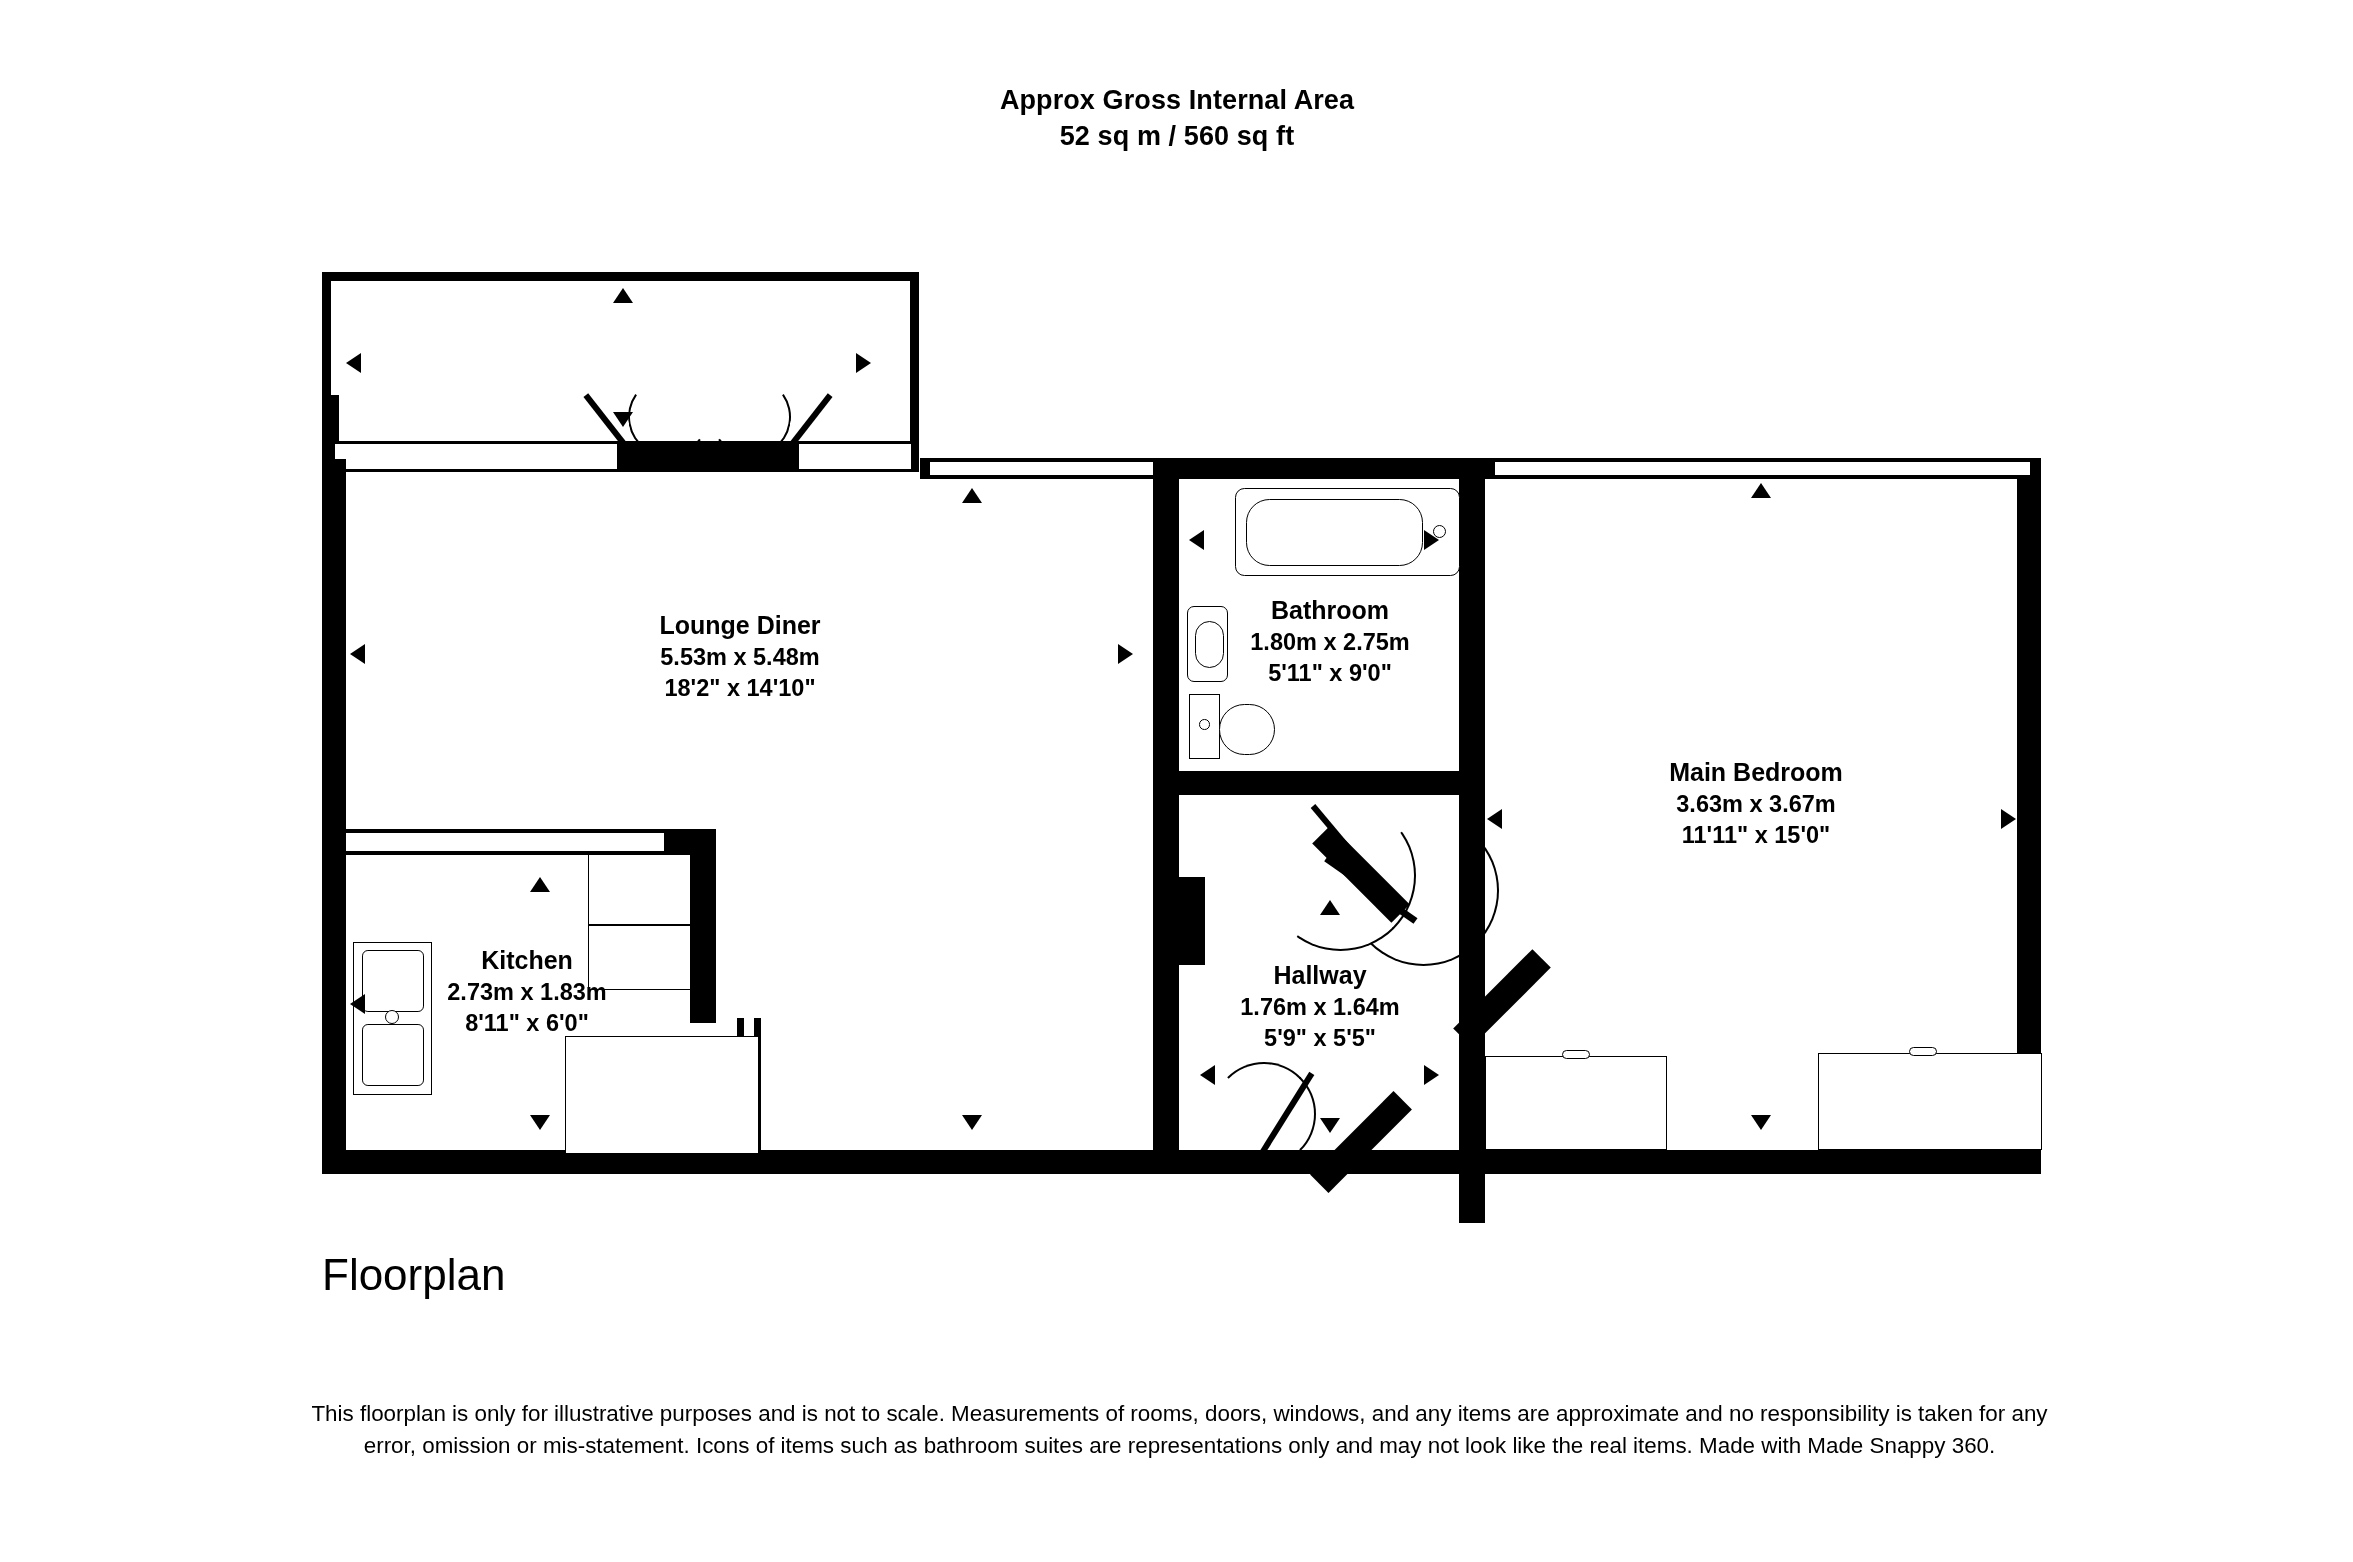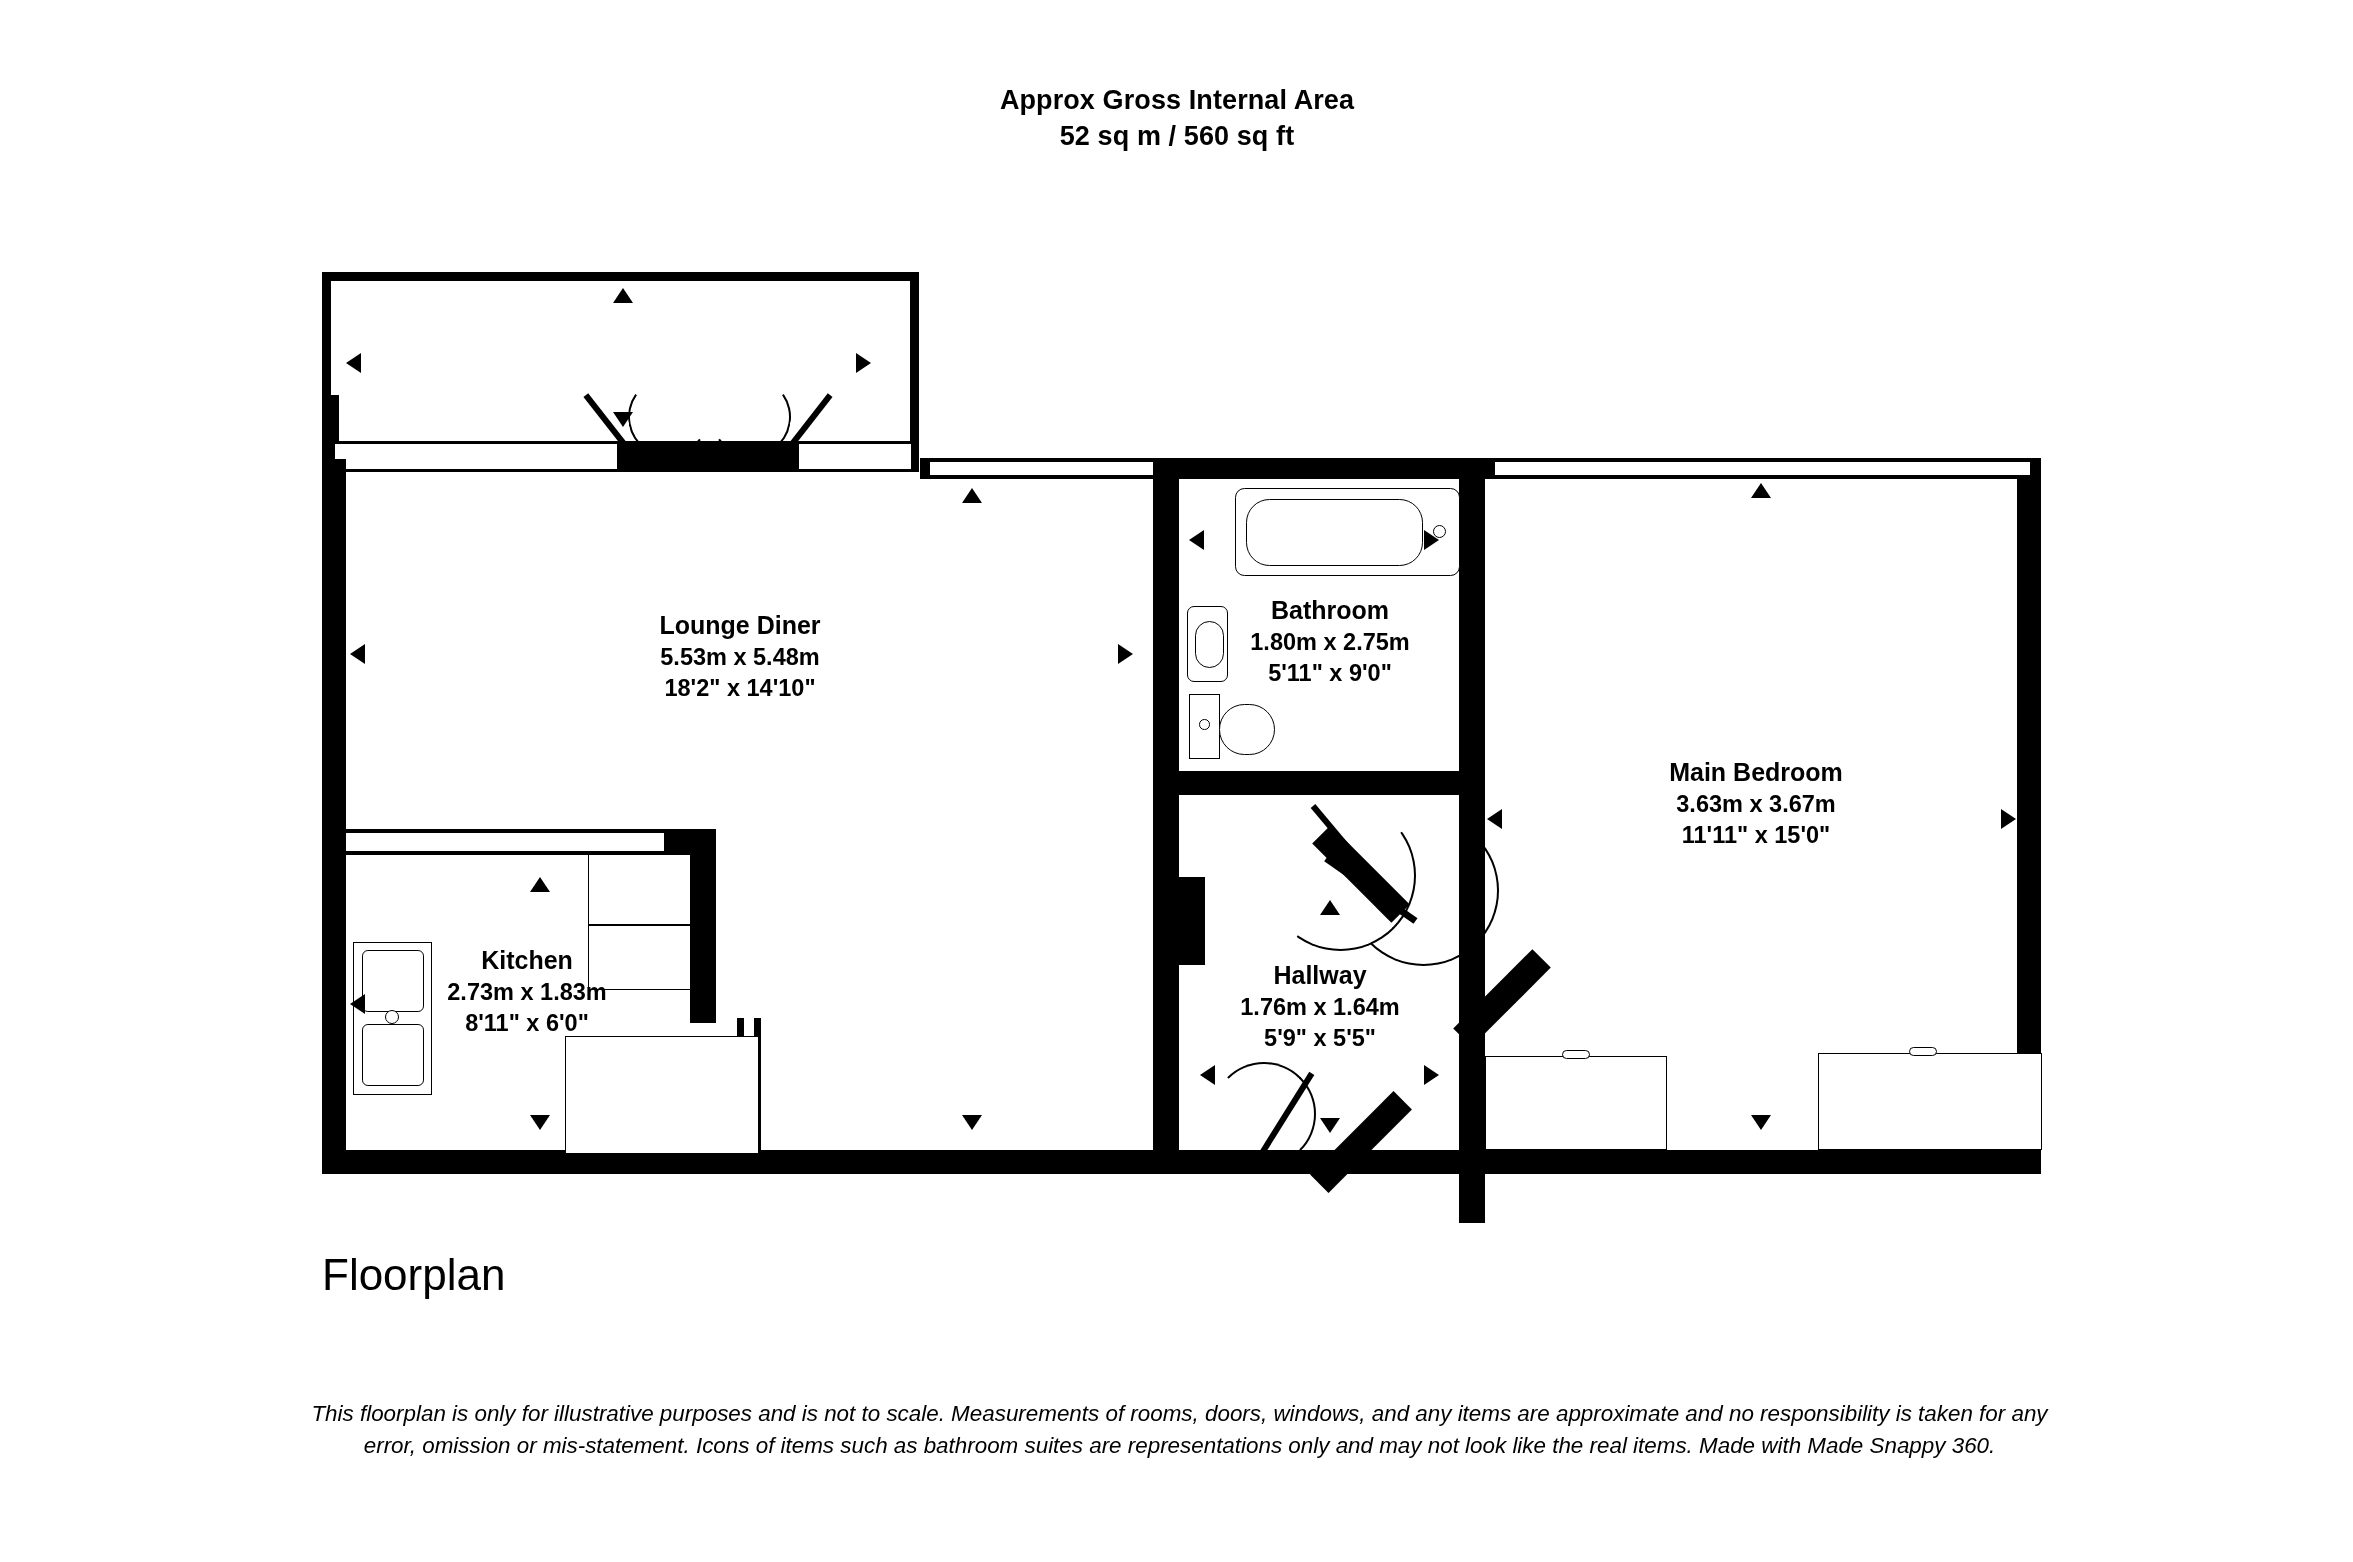--- a/index.html
+++ b/index.html
@@ -122,21 +122,20 @@
   }
   .disclaimer {
     position: absolute;
     left: 294px;
     top: 1398px;
     width: 1771px;
     text-align: center;
     font-size: 22.4px;
     line-height: 1.42;
     color: #000000;
-    font-style: italic;
   }
 </style>
 </head>
 <body>
 
 <div id="page">
 
   <div class="header">
     <div>Approx Gross Internal Area</div>
     <div>52 sq m / 560 sq ft</div>

